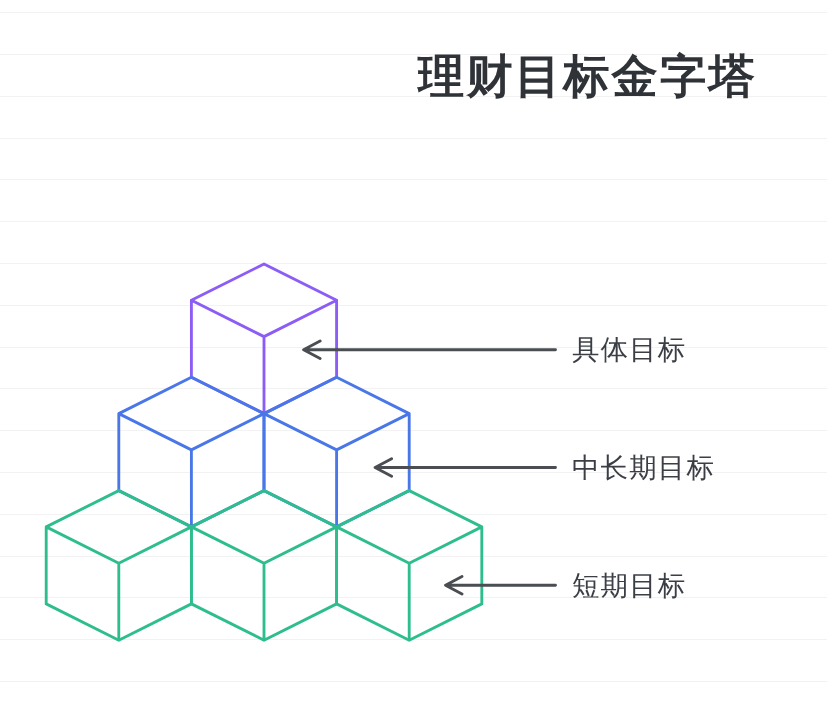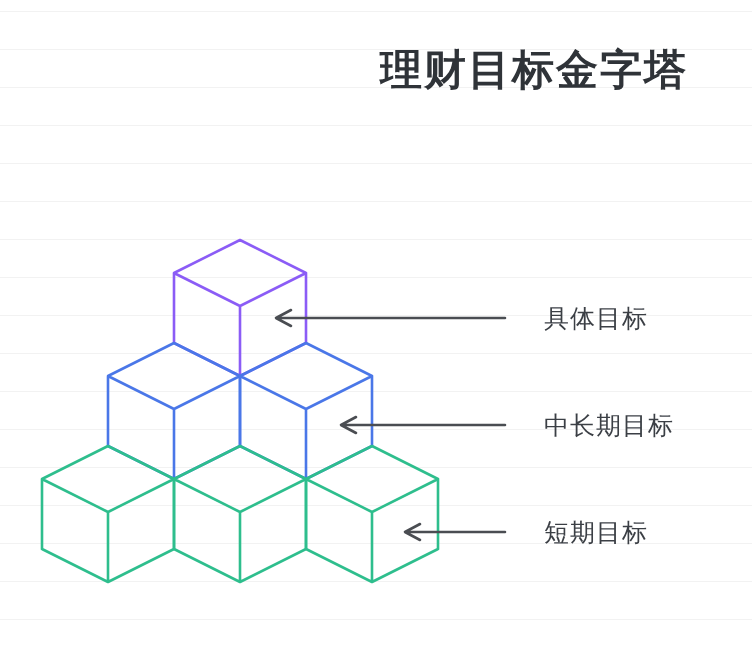--- a/index.html
+++ b/index.html
@@ -41,21 +41,20 @@
     top: 0;
   }
   .level-label {
     position: absolute;
     left: 520px;
     transform: translateY(-50%);
     font-size: 25px;
     color: #3b3f45;
     white-space: nowrap;
     letter-spacing: 1px;
-    margin-left: 24px;
   }
 </style>
 </head>
 <body>
 
 <div class="canvas">
 
   <div class="title">理财目标金字塔</div>
 
   <svg id="pyramid-svg" class="pyramid-svg" width="752" height="645">

